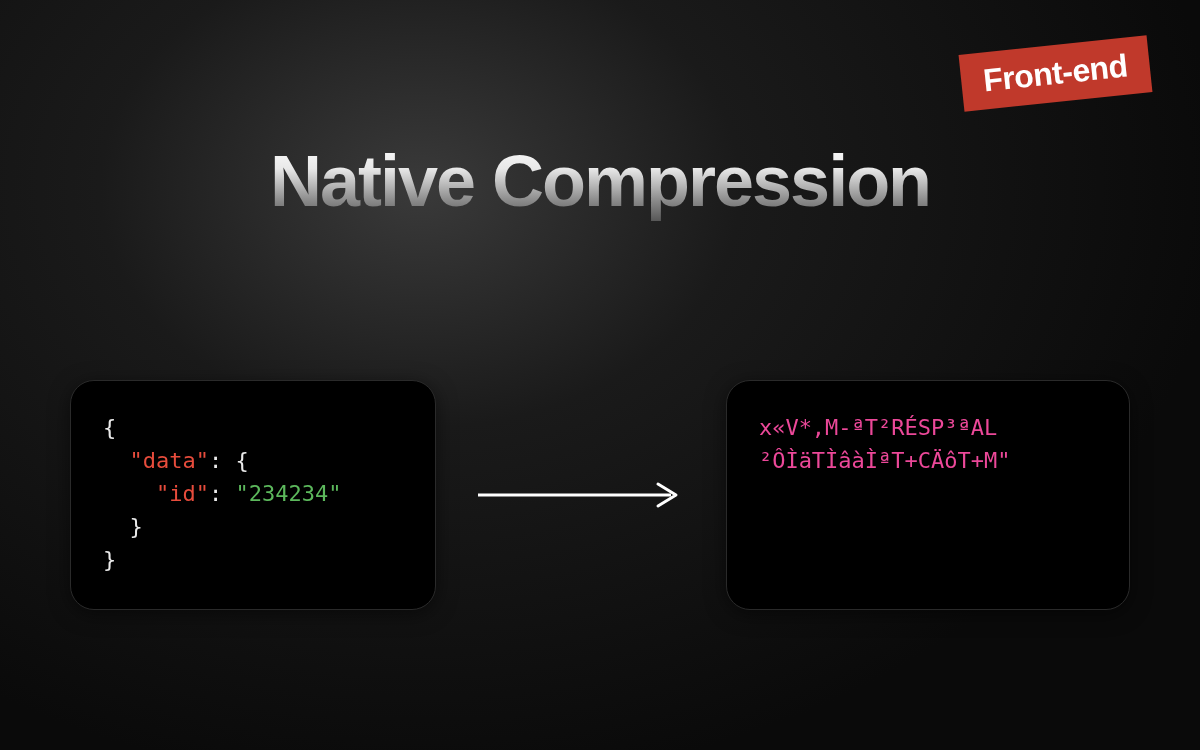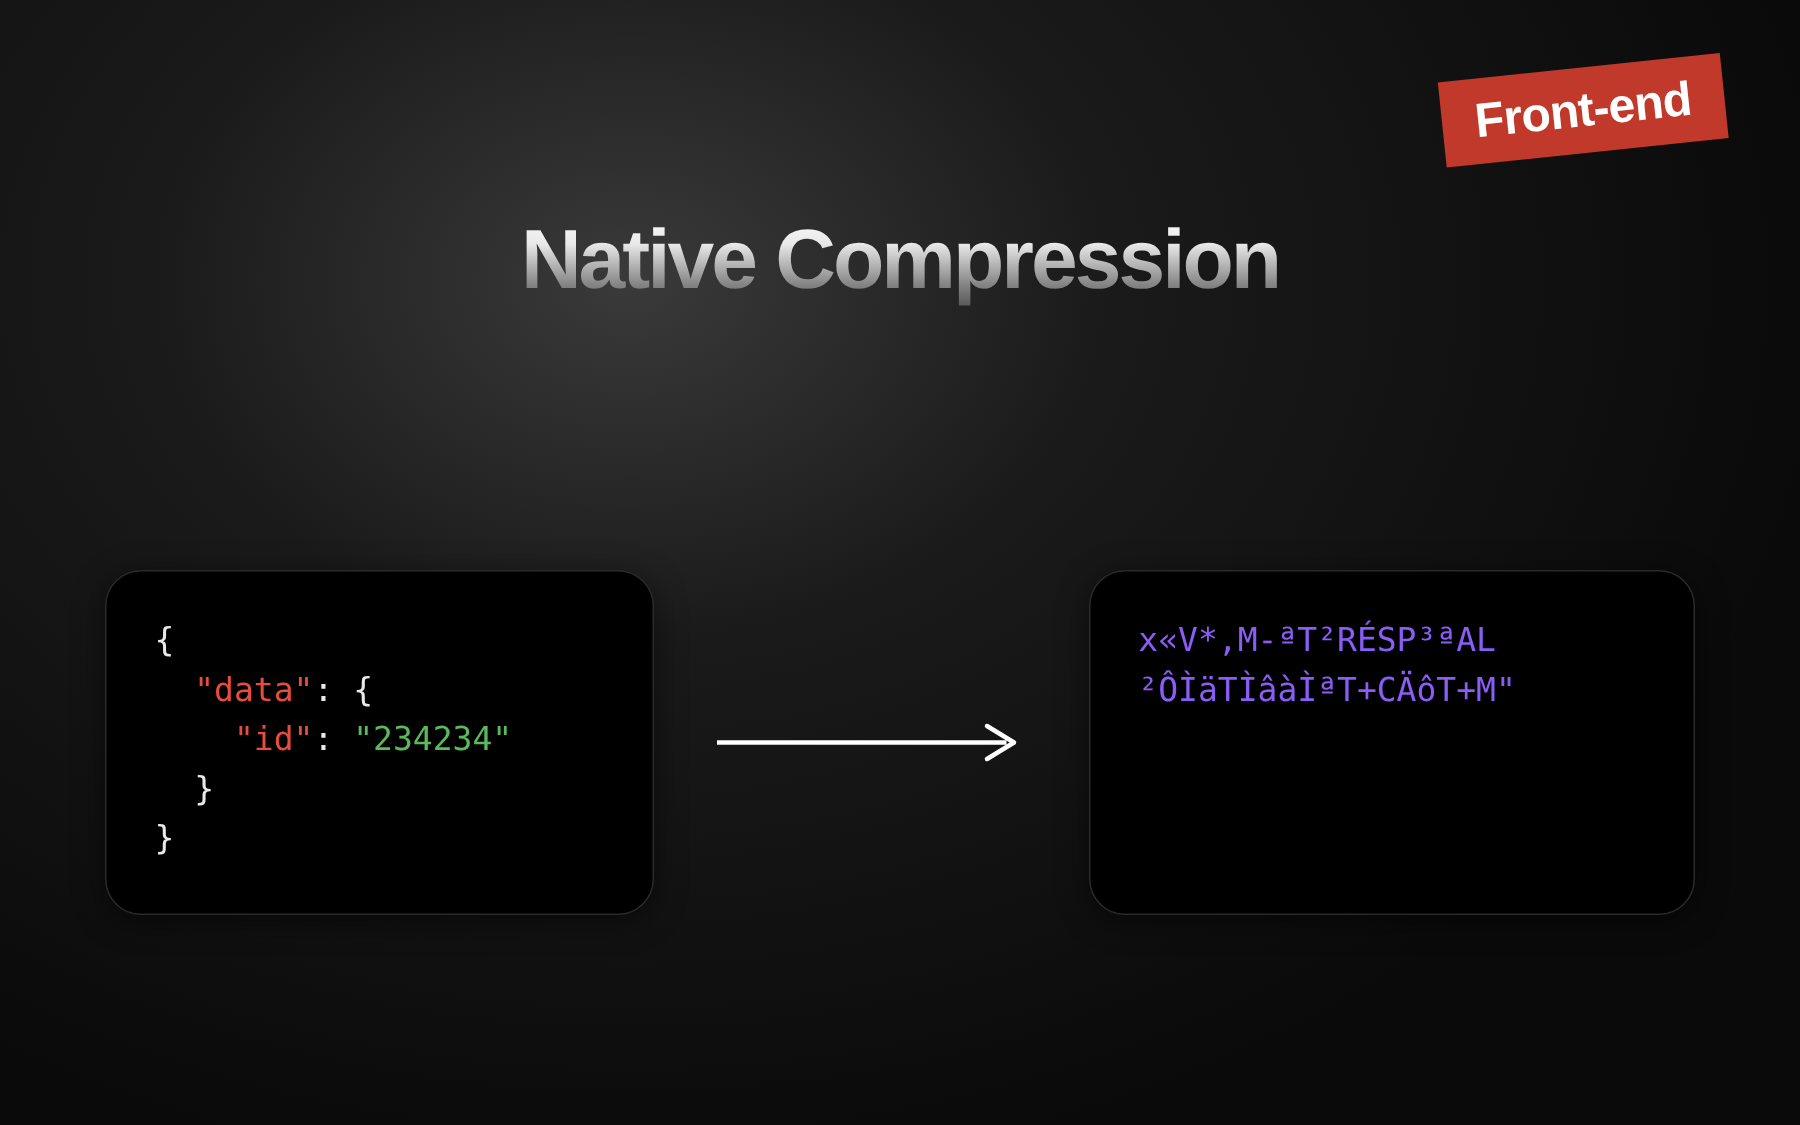--- a/index.html
+++ b/index.html
@@ -28,21 +28,21 @@
       padding: 10px 22px;
       transform: rotate(-6deg);
       letter-spacing: -0.5px;
     }
 
     .title {
       position: absolute;
       top: 140px;
       left: 50%;
       transform: translateX(-50%);
-      font-size: 56px;
+      font-size: 72px;
       font-weight: 800;
       letter-spacing: -2px;
       white-space: nowrap;
       background: linear-gradient(180deg, #ffffff 0%, #e8e8e8 35%, #888888 75%, #555555 100%);
       -webkit-background-clip: text;
       background-clip: text;
       -webkit-text-fill-color: transparent;
       color: transparent;
     }
 
@@ -93,21 +93,21 @@
     }
 
     .code-content .punct {
       color: #eaeaea;
     }
 
     .compressed-content {
       font-family: "SF Mono", ui-monospace, Menlo, Monaco, Consolas, monospace;
       font-size: 22px;
       line-height: 1.5;
-      color: #8b5cf6;
+      color: #ec4899;
       word-break: break-all;
     }
 
     .arrow {
       flex-shrink: 0;
     }
 
     .arrow svg {
       display: block;
     }

